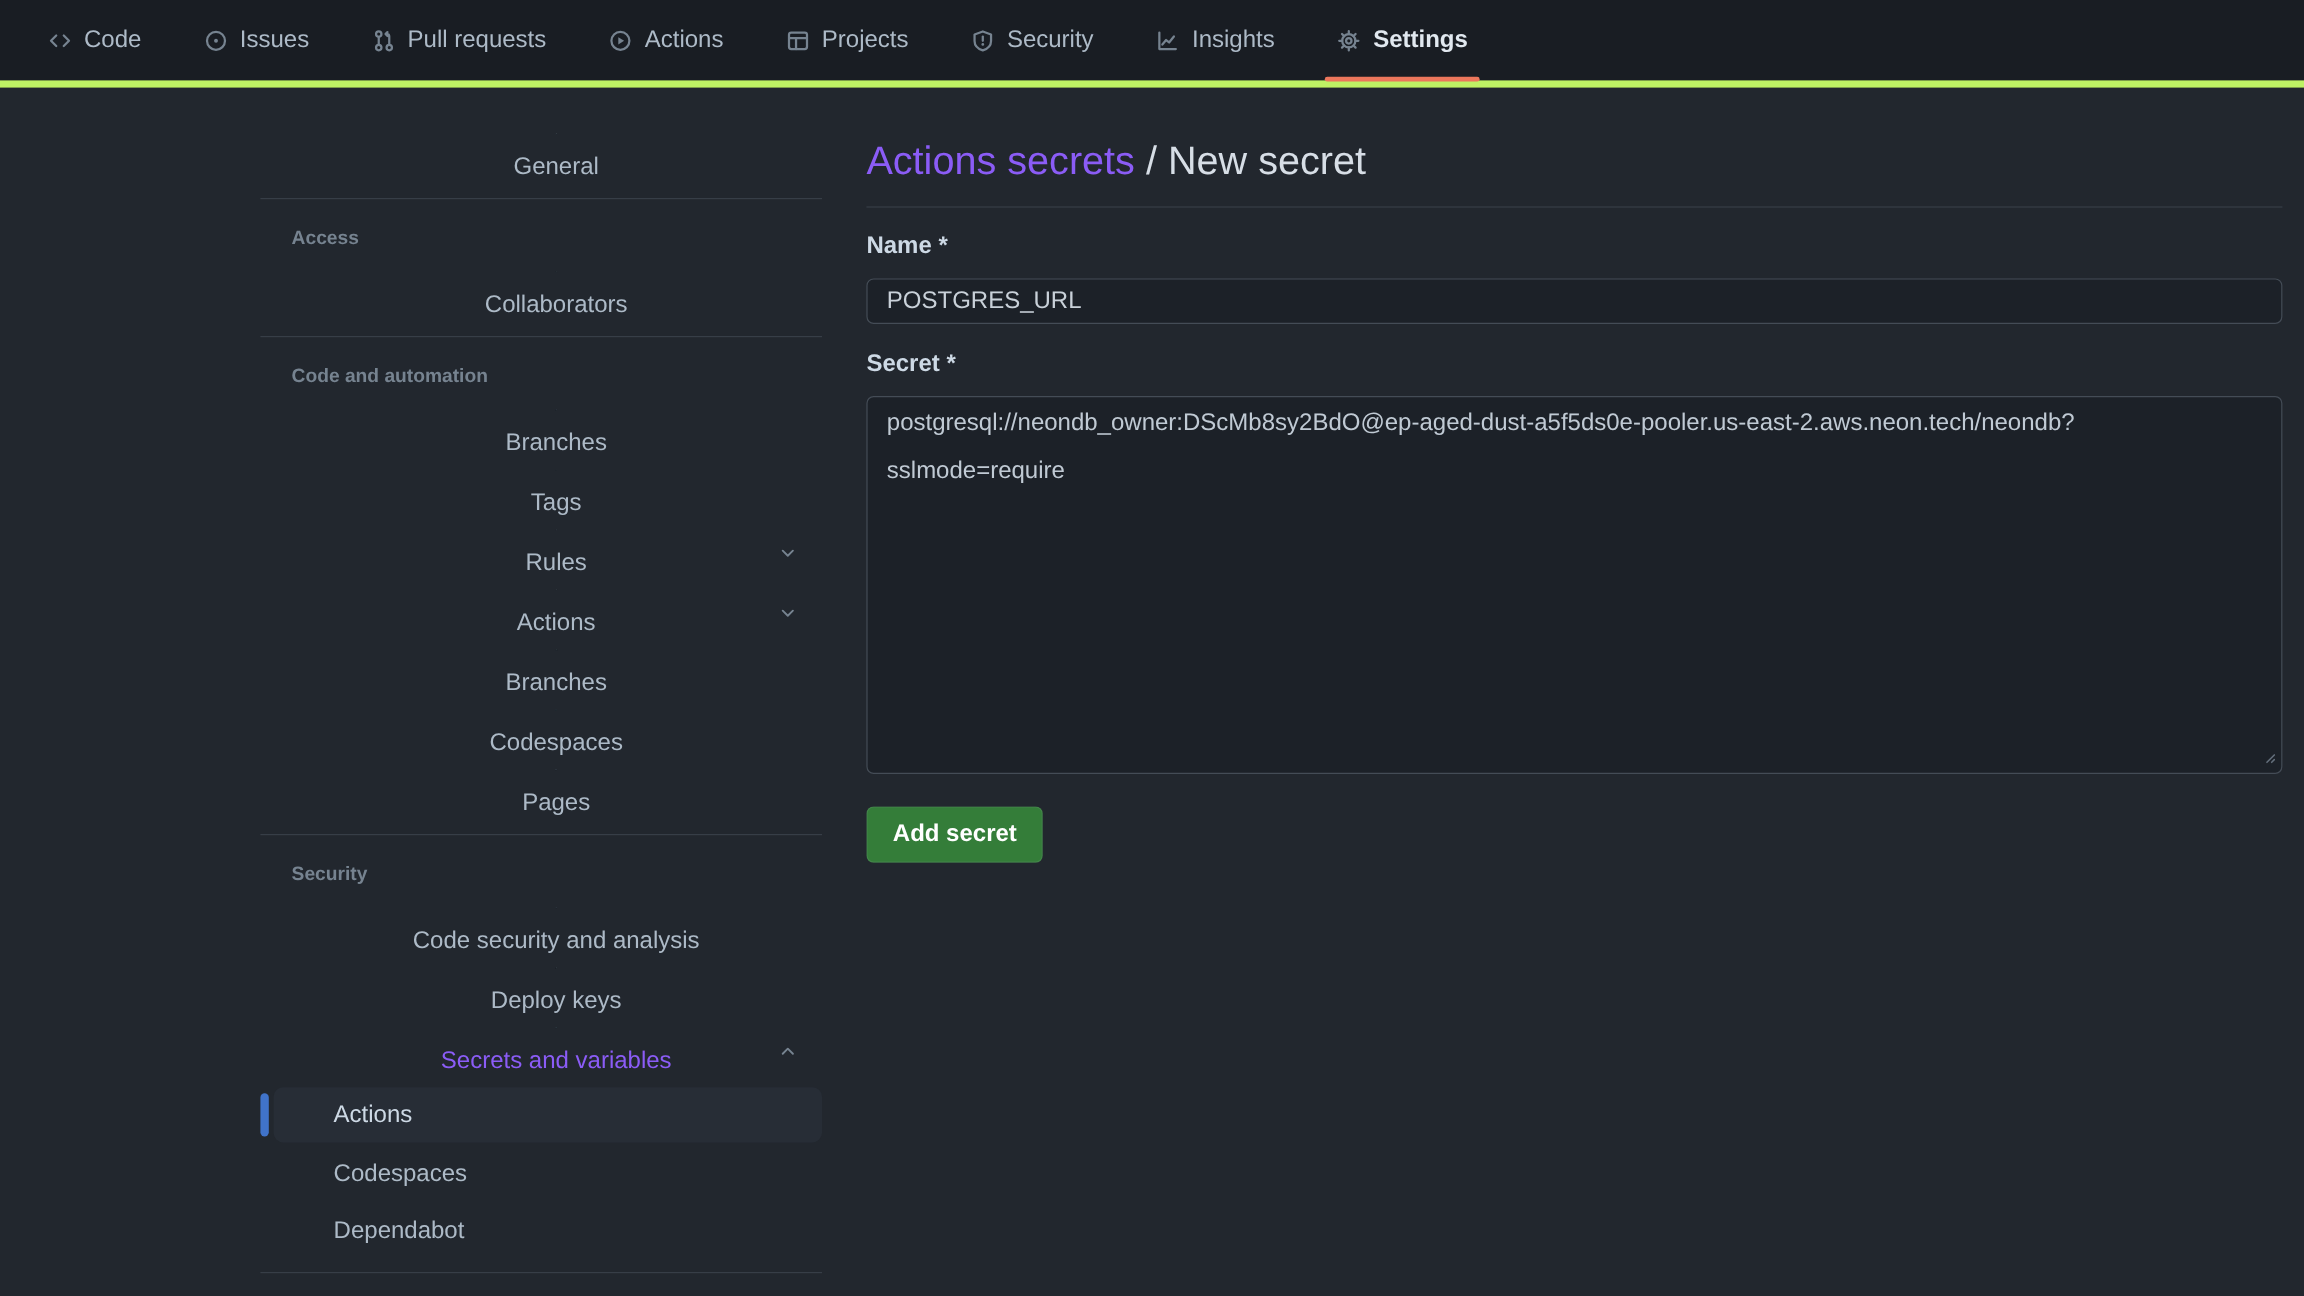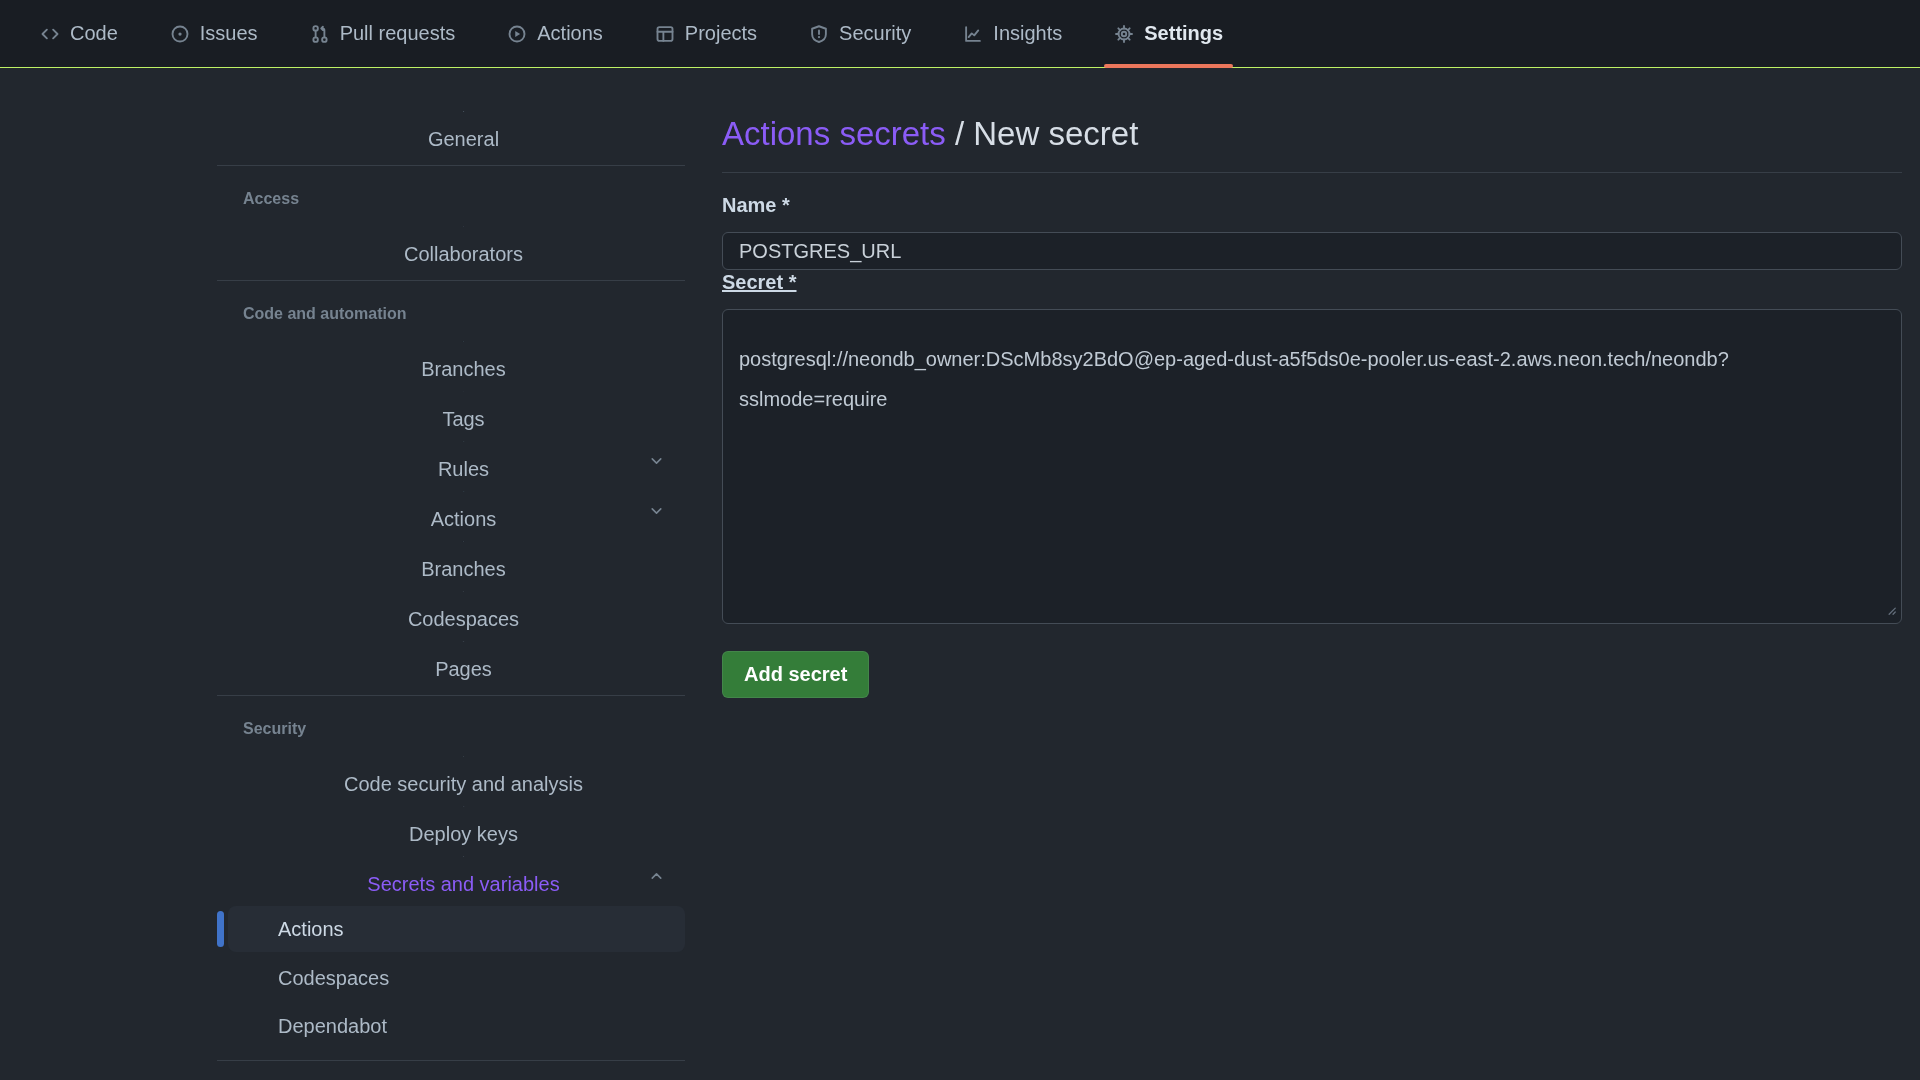--- a/index.html
+++ b/index.html
@@ -8,21 +8,21 @@
     background:#22272e;
     font-family:"Liberation Sans","DejaVu Sans",sans-serif;
     color:#adbac7;
     overflow:hidden;
     position:relative;
   }
   
   .repo-nav{
     position:absolute;top:0;left:0;right:0;height:67px;
     background:#191d23;
-    border-bottom:1px solid #bef264;
+    border-bottom:6px solid #bef264;
     display:flex;align-items:stretch;
     padding-left:30px;
     gap:32px;
   }
   .nav-item{
     position:relative;
     display:flex;align-items:center;gap:10px;
     padding:0 10px;
     font-size:20px;color:#adbac7;
     cursor:pointer;text-decoration:none;
@@ -74,33 +74,33 @@
     margin:0 0 20px;
     font-size:33px;font-weight:400;line-height:44px;color:#d7dee6;
     padding-bottom:16px;border-bottom:1px solid #373e47;
   }
   .page-title a{color:#8b5cf6;text-decoration:none;cursor:pointer;}
   .page-title .sep{white-space:pre;color:#d7dee6;}
   .field-label{
     display:block;font-size:20px;font-weight:700;color:#cdd9e5;
     line-height:24px;margin:0 0 15px;
   }
-  .field-label.second{margin-top:0;text-decoration:underline;}
+  .field-label.second{margin-top:21px;}
   .name-input{
     width:100%;height:36px;box-sizing:border-box;
     background:#1c2128;border:1px solid #444c56;border-radius:6px;
     color:#c9d1d9;font-size:20px;font-family:inherit;
     padding:18px 16px;outline:none;
   }
   .ta-wrap{position:relative;}
   .secret-textarea{
     width:100%;height:315px;box-sizing:border-box;
     background:#1c2128;border:1px solid #444c56;border-radius:6px;
     color:#c0cad4;font-size:20px;line-height:40px;font-family:inherit;
-    padding:29px 16px;outline:none;resize:none;display:block;
+    padding:1px 16px;outline:none;resize:none;display:block;
     overflow-wrap:break-word;
   }
   .grip{position:absolute;right:5px;bottom:8px;}
   .btn-primary{
     margin-top:27px;height:47px;padding:0 21px;
     background:#347d39;color:#ffffff;
     border:1px solid rgba(205,217,229,0.1);border-radius:6px;
     font-size:20px;font-weight:700;font-family:inherit;cursor:pointer;
   }
   svg.oct{stroke:#768390;fill:none;stroke-width:1.5;stroke-linecap:round;stroke-linejoin:round;}

